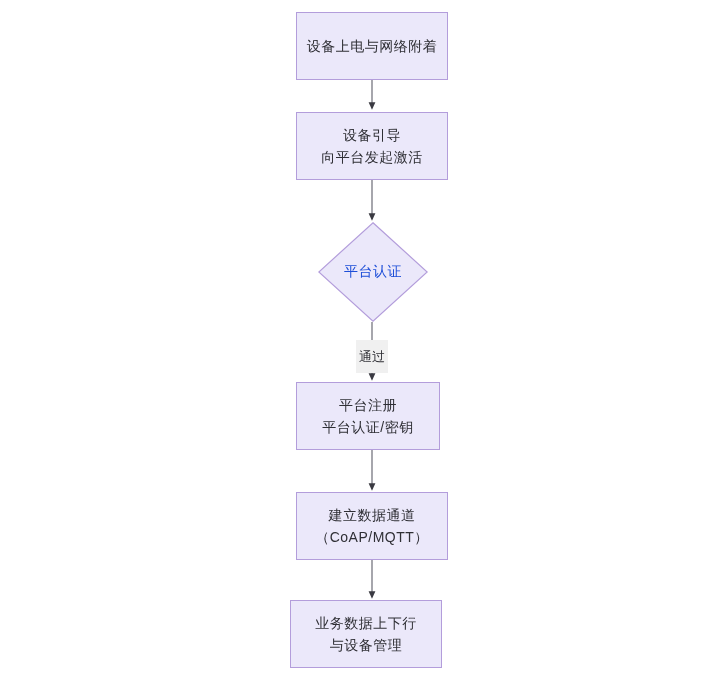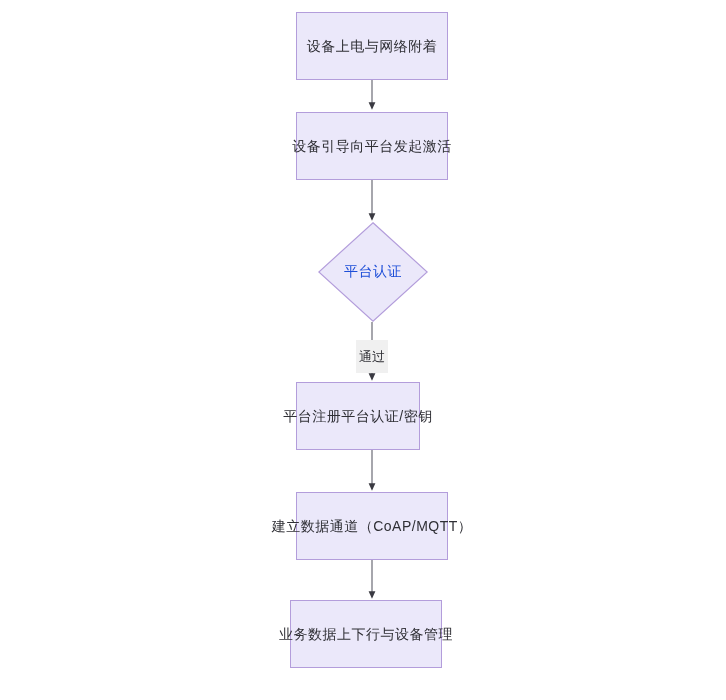--- a/index.html
+++ b/index.html
@@ -23,21 +23,21 @@
     left: 0;
     top: 0;
     width: 726px;
     height: 700px;
     pointer-events: none;
   }
   .node {
     position: absolute;
     box-sizing: border-box;
     display: flex;
-    flex-direction: row;
+    flex-direction: column;
     align-items: center;
     justify-content: center;
     background: #ebe8fa;
     border: 1px solid #b39ddb;
     color: #2f2f35;
     font-size: 14px;
     line-height: 22px;
     text-align: center;
     letter-spacing: 0.5px;
     z-index: 2;
@@ -114,21 +114,21 @@
 
   <div class="decision" style="left:318px; top:222px;">
     <svg class="diamond-shape" viewBox="0 0 110 100" preserveAspectRatio="none">
       <polygon points="55,0.8 109.2,50 55,99.2 0.8,50" fill="#ebe8fa" stroke="#b39ddb" stroke-width="1.2"></polygon>
     </svg>
     <div class="diamond-label">平台认证</div>
   </div>
 
   <div class="edge-label" style="left:372px; top:340px;">通过</div>
 
-  <div class="node" style="left:296px; top:382px; width:124px; height:68px;">
+  <div class="node" style="left:296px; top:382px; width:144px; height:68px;">
     <span class="line">平台注册</span>
     <span class="line">平台认证/密钥</span>
   </div>
 
   <div class="node" style="left:296px; top:492px; width:152px; height:68px;">
     <span class="line">建立数据通道</span>
     <span class="line">（CoAP/MQTT）</span>
   </div>
 
   <div class="node" style="left:290px; top:600px; width:152px; height:68px;">

